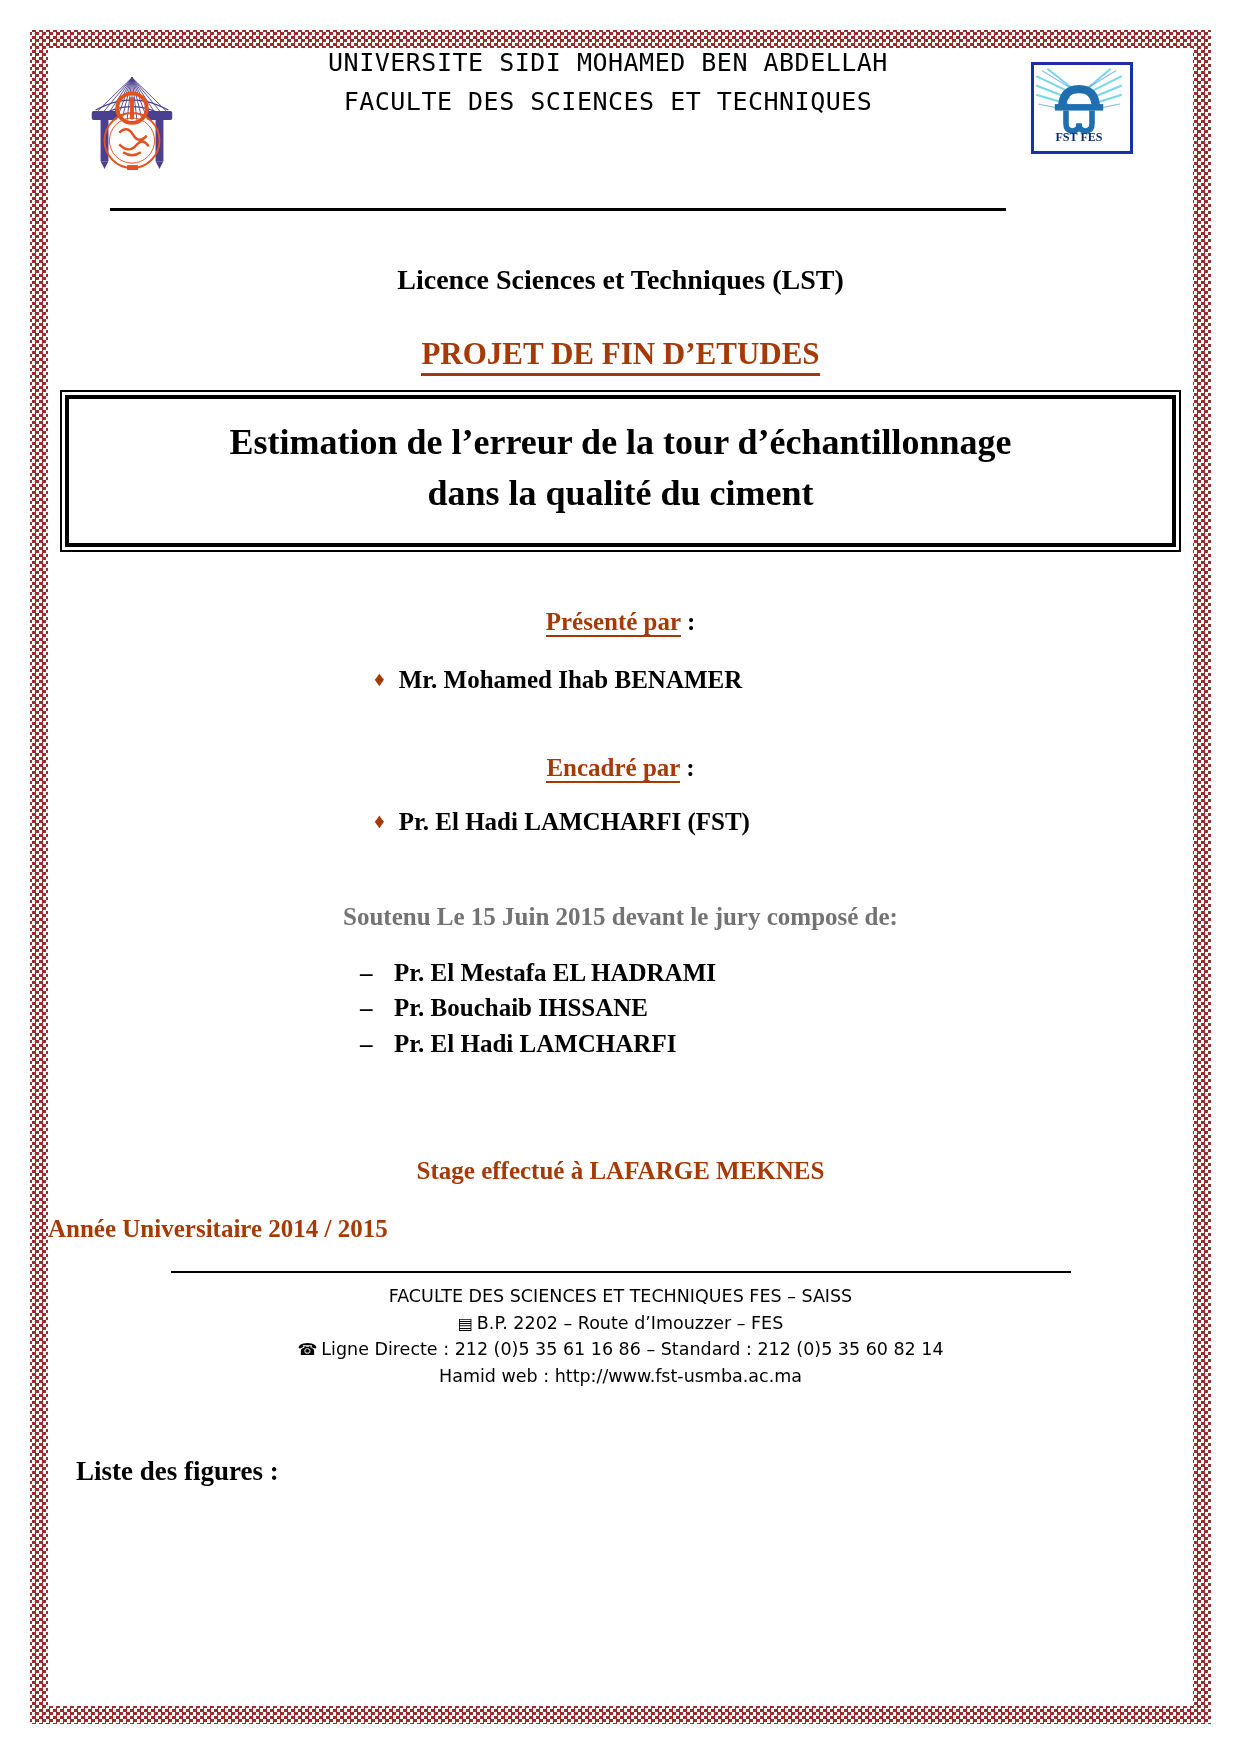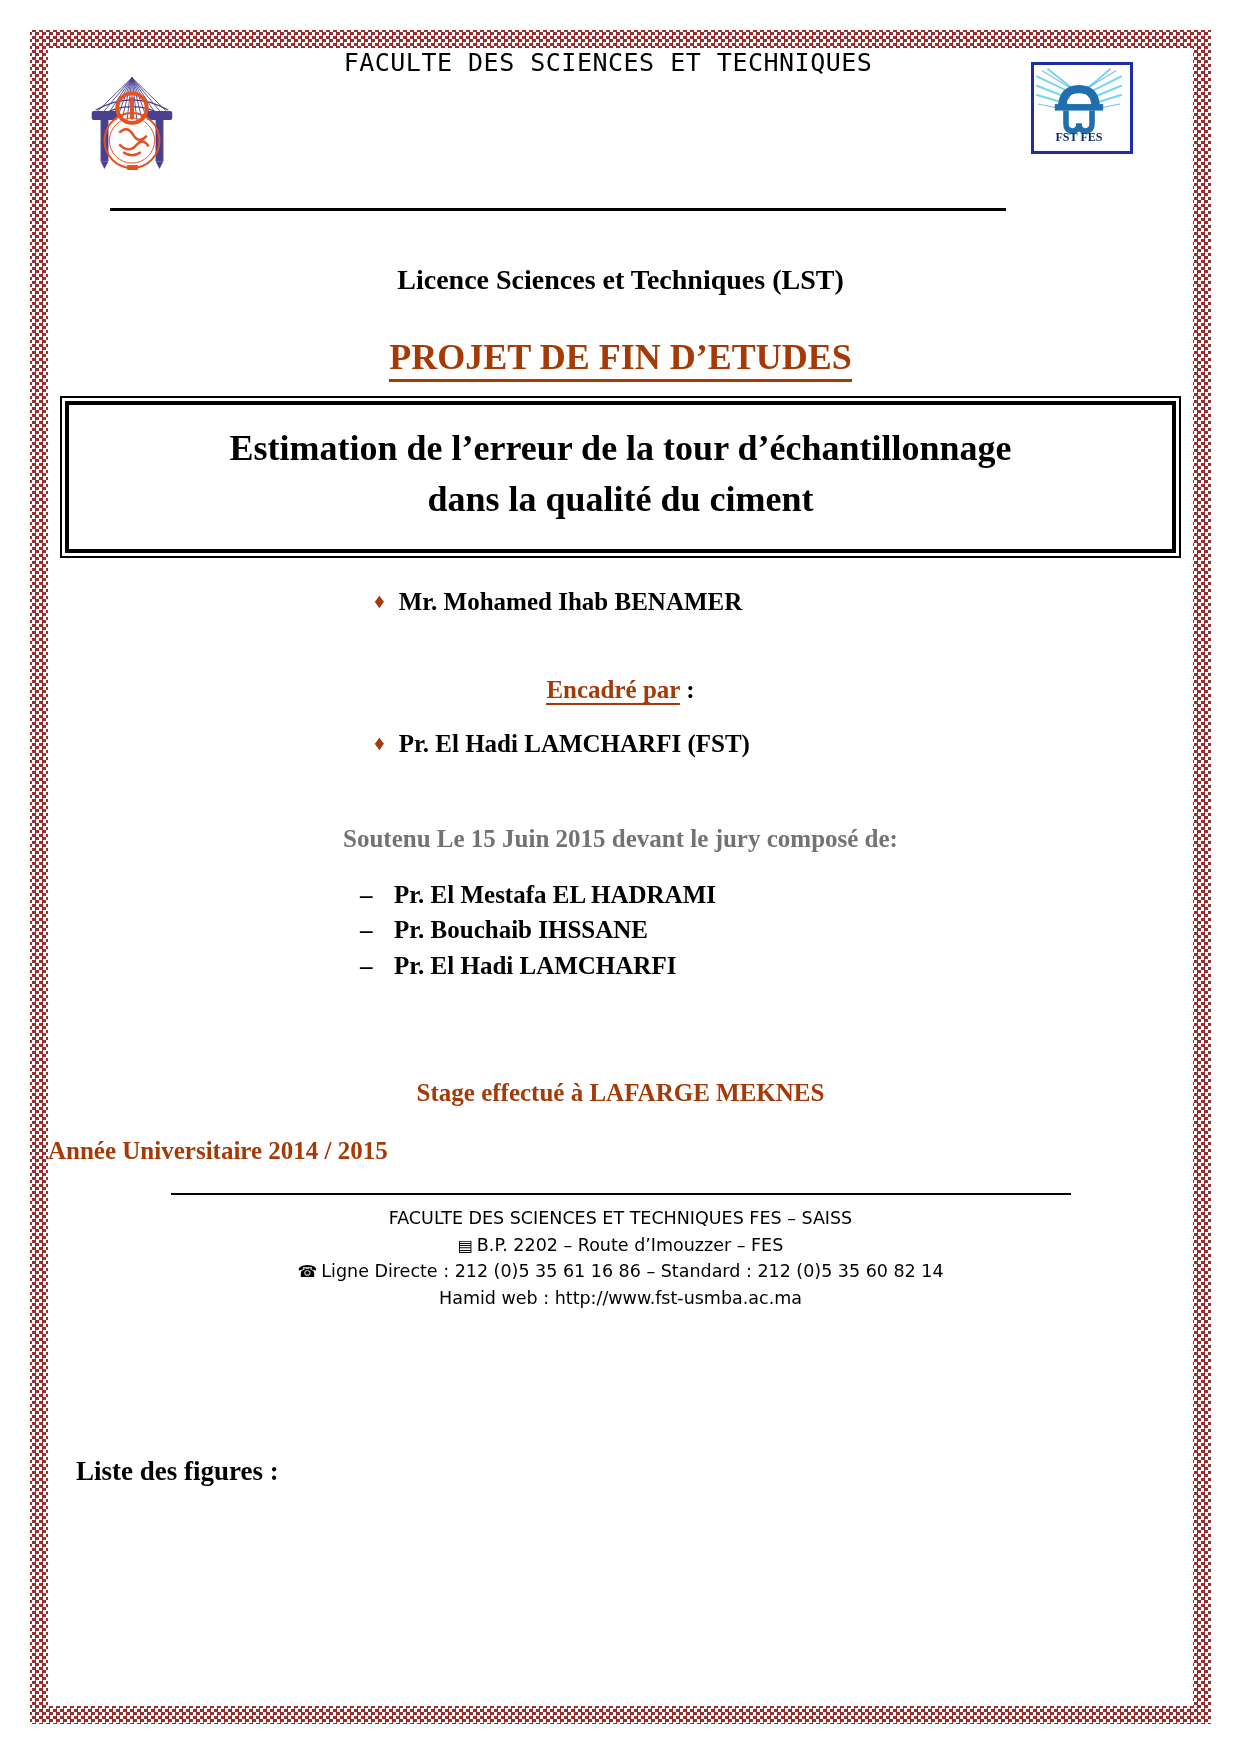--- a/index.html
+++ b/index.html
@@ -125,21 +125,21 @@
       4px 4px 0 #b9bcc0,
       5px 5px 0 #c8cacd;
     white-space: nowrap;
   }
 
   .pfe {
     margin-top: 40px;
     text-align: center;
   }
   .pfe span {
-    font-size: 36px;
+    font-size: 31px;
     font-weight: bold;
     color: #A63A06;
     border-bottom: 3px solid #A63A06;
     padding-bottom: 2px;
   }
 
   
   .title-box {
     margin: 18px 12px 0 12px;
     border: 2px solid #000;
@@ -294,20 +294,21 @@
         <circle cx="55" cy="55" r="15" fill="none" stroke="#e1521f" stroke-width="4"></circle>
         <path d="M55 44 v22" stroke="#e1521f" stroke-width="4" fill="none"></path>
         <circle cx="55" cy="88" r="28" fill="none" stroke="#e1521f" stroke-width="2"></circle>
         <circle cx="55" cy="88" r="23" fill="none" stroke="#e1521f" stroke-width="1"></circle>
         <path d="M42 80 q8 -8 14 2 q6 10 14 1 M42 92 q10 10 18 0 q6 -7 12 2 M46 100 q9 6 18 0" stroke="#e1521f" stroke-width="2.5" fill="none"></path>
         <rect x="50" y="113" width="11" height="5" fill="#e1521f"></rect>
       </svg>
     </div>
 
     <div class="header-titles">
+      <div class="l1">UNIVERSITE SIDI MOHAMED BEN ABDELLAH</div>
       <div class="l2">FACULTE DES SCIENCES ET TECHNIQUES</div>
     </div>
 
     <div class="logo-fst">
       <svg viewBox="0 0 96 86" width="90" height="80" aria-hidden="true">
         <rect x="0" y="0" width="96" height="86" fill="#ffffff"></rect>
         <g stroke="#5fd0e8" stroke-width="2.2" opacity="0.85">
           <path d="M2 12 L40 30"></path>
             <path d="M2 22 L38 36"></path>
             <path d="M2 32 L36 42"></path>
@@ -341,20 +342,23 @@
     <span>PROJET DE FIN D’ETUDES</span>
   </div>
 
   <div class="title-box">
     <div class="title-box-inner">
       <div class="tline">Estimation de l’erreur de la tour d’échantillonnage</div>
       <div class="tline">dans la qualité du ciment</div>
     </div>
   </div>
 
+  <div class="label-under">
+    <span class="u">Présenté par</span><span class="colon"> :</span>
+  </div>
   <div class="person-list">
     <div class="person">
       <span class="dia">♦</span><span>Mr. Mohamed Ihab BENAMER</span>
     </div>
   </div>
 
   <div class="label-under">
     <span class="u">Encadré par</span><span class="colon"> :</span>
   </div>
   <div class="person-list encadre">

